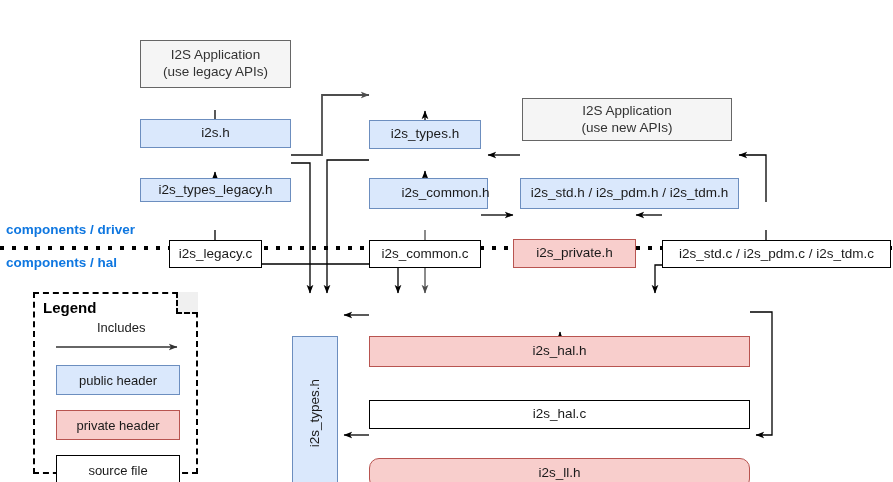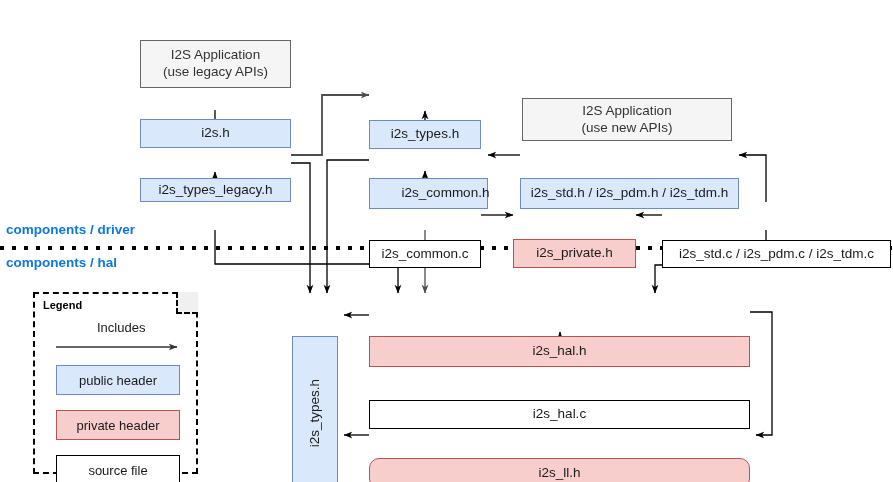--- a/index.html
+++ b/index.html
@@ -80,21 +80,21 @@
     height: 182px;
     border: 2px dashed #000000;
     background: #ffffff;
     z-index: 5;
     box-sizing: border-box;
   }
   #legend-title {
     position: absolute;
     left: 8px;
     top: 5px;
-    font-size: 11px;
+    font-size: 15px;
     font-weight: bold;
     color: #000;
     text-align: right;
   }
   #legend-fold {
     position: absolute;
     right: -2px;
     top: -2px;
     width: 22px;
     height: 22px;
@@ -193,20 +193,21 @@
     <line x1="0" y1="248" x2="893" y2="248" stroke="#000000" stroke-width="4" stroke-dasharray="4 8" stroke-linecap="butt"></line>
   </svg>
 
   <div class="node app" style="left:140px; top:2px; width:151px; height:48px;">I2S Application
 (use legacy APIs)</div>
 
   <div class="node pub" style="left:140px; top:81px; width:151px; height:29px;">i2s.h</div>
 
   <div class="node pub" style="left:140px; top:140px; width:151px; height:24px;">i2s_types_legacy.h</div>
 
+  <div class="node src" style="left:169px; top:202px; width:93px; height:28px;">i2s_legacy.c</div>
 
   <div class="node pub" style="left:369px; top:82px; width:112px; height:29px;">i2s_types.h</div>
 
   <div class="node pub" style="left:369px; top:140px; width:119px; height:31px;padding-left:34px;">i2s_common.h</div>
 
   <div class="node src" style="left:369px; top:202px; width:112px; height:28px;">i2s_common.c</div>
 
   <div class="node priv" style="left:513px; top:201px; width:123px; height:29px;">i2s_private.h</div>
 
   <div class="node app" style="left:522px; top:60px; width:210px; height:43px;">I2S Application

